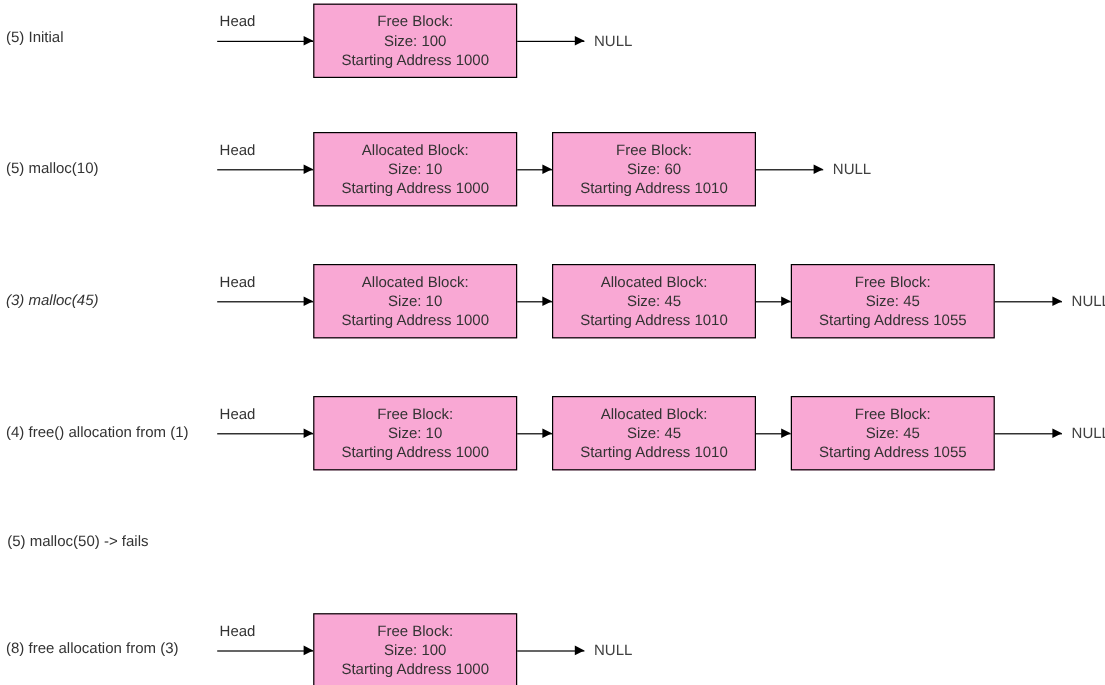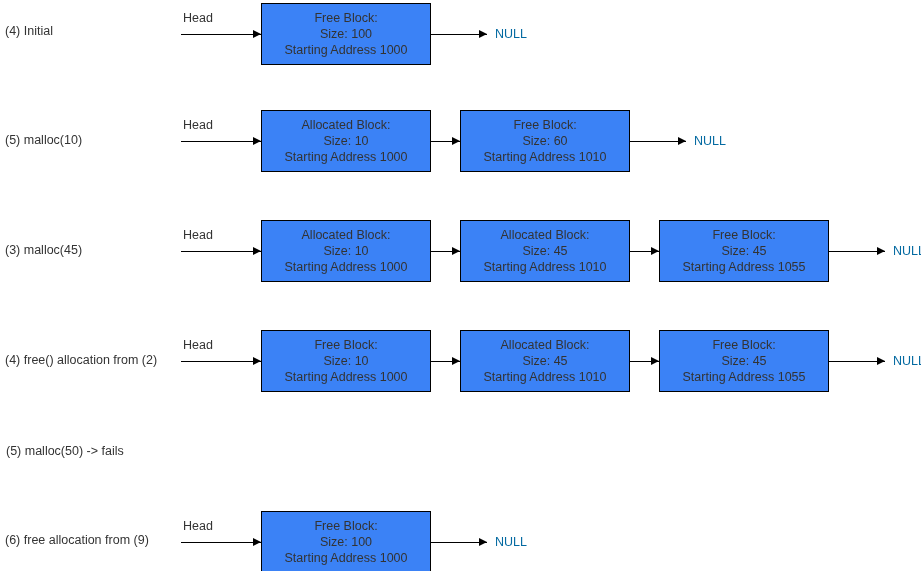--- a/index.html
+++ b/index.html
@@ -25,21 +25,21 @@
     position: absolute;
     font-size: 12.5px;
     line-height: 14px;
     color: #333333;
     white-space: nowrap;
   }
   .node-box {
     position: absolute;
     box-sizing: border-box;
     border: 1.2px solid #000000;
-    background: #3b82f6;
+    background: #f9a8d4;
     display: flex;
     flex-direction: column;
     align-items: center;
     justify-content: center;
     font-size: 12.5px;
     line-height: 16px;
     color: #333333;
     text-align: center;
     white-space: nowrap;
   }
@@ -60,29 +60,29 @@
     position: absolute;
     font-size: 12.5px;
     line-height: 14px;
     color: #333333;
     white-space: nowrap;
   }
   .null-label {
     position: absolute;
     font-size: 12.5px;
     line-height: 14px;
-    color: #0369a1;
+    color: #404040;
     white-space: nowrap;
   }
 </style>
 </head>
 <body>
 
 <div id="diagram">
-    <div class="row-label" style="left: 5px; top: 24px;">(4) Initial</div>
+    <div class="row-label" style="left: 5px; top: 24px;">(5) Initial</div>
     <div class="edge" style="left: 181px; top: 34px; width: 80px;"></div>
     <div class="arrowhead" style="left: 253px; top: 30px;"></div>
     <div class="edge-label" style="left: 183px; top: 11px;">Head</div>
     <div class="node-box" style="left: 261px; top: 3px; width: 170px; height: 62px;">
       <span class="node-line">Free Block:</span>
       <span class="node-line">Size: 100</span>
       <span class="node-line">Starting Address 1000</span>
     </div>
     <div class="edge" style="left: 431px; top: 34px; width: 56px;"></div>
     <div class="arrowhead" style="left: 479px; top: 30px;"></div>
@@ -99,21 +99,21 @@
     <div class="edge" style="left: 431px; top: 141px; width: 29px;"></div>
     <div class="arrowhead" style="left: 452px; top: 137px;"></div>
     <div class="node-box" style="left: 460px; top: 110px; width: 170px; height: 62px;">
       <span class="node-line">Free Block:</span>
       <span class="node-line">Size: 60</span>
       <span class="node-line">Starting Address 1010</span>
     </div>
     <div class="edge" style="left: 630px; top: 141px; width: 56px;"></div>
     <div class="arrowhead" style="left: 678px; top: 137px;"></div>
     <div class="null-label" style="left: 694px; top: 134px;">NULL</div>
-    <div class="row-label" style="left: 5px; top: 243px;">(3) malloc(45)</div>
+    <div class="row-label" style="left: 5px; top: 243px; font-style: italic;">(3) malloc(45)</div>
     <div class="edge" style="left: 181px; top: 251px; width: 80px;"></div>
     <div class="arrowhead" style="left: 253px; top: 247px;"></div>
     <div class="edge-label" style="left: 183px; top: 228px;">Head</div>
     <div class="node-box" style="left: 261px; top: 220px; width: 170px; height: 62px;">
       <span class="node-line">Allocated Block:</span>
       <span class="node-line">Size: 10</span>
       <span class="node-line">Starting Address 1000</span>
     </div>
     <div class="edge" style="left: 431px; top: 251px; width: 29px;"></div>
     <div class="arrowhead" style="left: 452px; top: 247px;"></div>
@@ -125,21 +125,21 @@
     <div class="edge" style="left: 630px; top: 251px; width: 29px;"></div>
     <div class="arrowhead" style="left: 651px; top: 247px;"></div>
     <div class="node-box" style="left: 659px; top: 220px; width: 170px; height: 62px;">
       <span class="node-line">Free Block:</span>
       <span class="node-line">Size: 45</span>
       <span class="node-line">Starting Address 1055</span>
     </div>
     <div class="edge" style="left: 829px; top: 251px; width: 56px;"></div>
     <div class="arrowhead" style="left: 877px; top: 247px;"></div>
     <div class="null-label" style="left: 893px; top: 244px;">NULL</div>
-    <div class="row-label" style="left: 5px; top: 353px;">(4) free() allocation from (2)</div>
+    <div class="row-label" style="left: 5px; top: 353px;">(4) free() allocation from (1)</div>
     <div class="edge" style="left: 181px; top: 361px; width: 80px;"></div>
     <div class="arrowhead" style="left: 253px; top: 357px;"></div>
     <div class="edge-label" style="left: 183px; top: 338px;">Head</div>
     <div class="node-box" style="left: 261px; top: 330px; width: 170px; height: 62px;">
       <span class="node-line">Free Block:</span>
       <span class="node-line">Size: 10</span>
       <span class="node-line">Starting Address 1000</span>
     </div>
     <div class="edge" style="left: 431px; top: 361px; width: 29px;"></div>
     <div class="arrowhead" style="left: 452px; top: 357px;"></div>
@@ -152,21 +152,21 @@
     <div class="arrowhead" style="left: 651px; top: 357px;"></div>
     <div class="node-box" style="left: 659px; top: 330px; width: 170px; height: 62px;">
       <span class="node-line">Free Block:</span>
       <span class="node-line">Size: 45</span>
       <span class="node-line">Starting Address 1055</span>
     </div>
     <div class="edge" style="left: 829px; top: 361px; width: 56px;"></div>
     <div class="arrowhead" style="left: 877px; top: 357px;"></div>
     <div class="null-label" style="left: 893px; top: 354px;">NULL</div>
     <div class="row-label" style="left: 6px; top: 444px;">(5) malloc(50) -&gt; fails</div>
-    <div class="row-label" style="left: 5px; top: 533px;">(6) free allocation from (9)</div>
+    <div class="row-label" style="left: 5px; top: 533px;">(8) free allocation from (3)</div>
     <div class="edge" style="left: 181px; top: 542px; width: 80px;"></div>
     <div class="arrowhead" style="left: 253px; top: 538px;"></div>
     <div class="edge-label" style="left: 183px; top: 519px;">Head</div>
     <div class="node-box" style="left: 261px; top: 511px; width: 170px; height: 62px;">
       <span class="node-line">Free Block:</span>
       <span class="node-line">Size: 100</span>
       <span class="node-line">Starting Address 1000</span>
     </div>
     <div class="edge" style="left: 431px; top: 542px; width: 56px;"></div>
     <div class="arrowhead" style="left: 479px; top: 538px;"></div>

